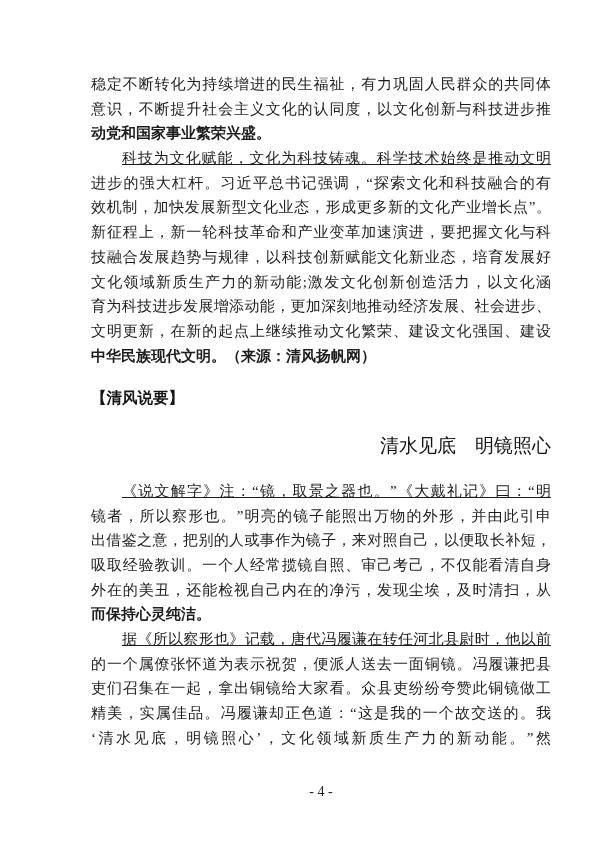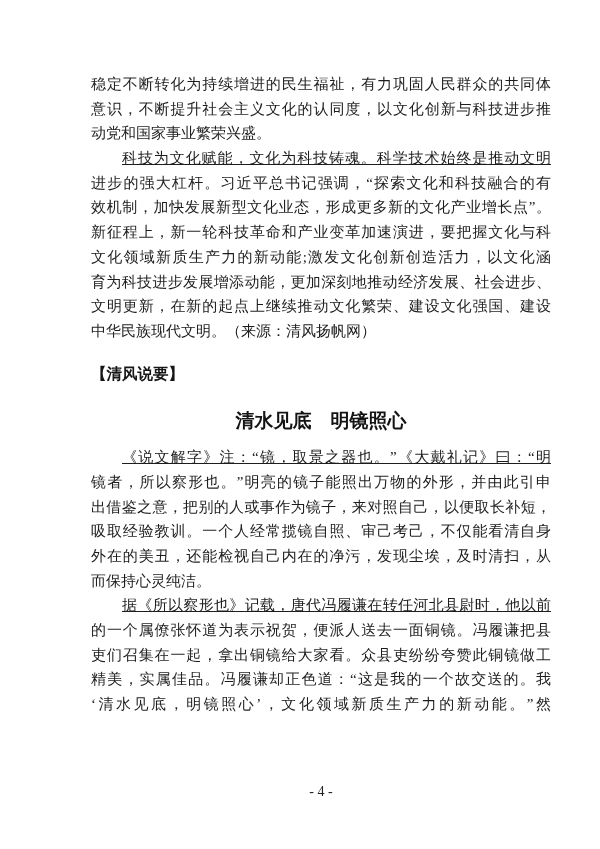--- a/index.html
+++ b/index.html
@@ -38,42 +38,43 @@
     height: 24.7px;
     overflow: hidden;
     text-align: justify;
     text-align-last: justify;
     text-justify: inter-character;
     white-space: normal;
   }
   .line.lastline {
     text-align: right;
     text-align-last: left;
+    font-weight: bold;
   }
   .line.indent {
     text-indent: 31px;
     text-decoration: underline;
   }
   .section-header {
     margin-top: 18px;
     font-size: 15.5px;
     line-height: 24.7px;
     font-weight: bold;
     color: #161616;
   }
   .article-title {
     margin-top: 22px;
     font-size: 19px;
     line-height: 26px;
-    font-weight: bold;
-    text-align: center;
+    font-weight: normal;
+    text-align: right;
     color: #141414;
   }
   .article-text {
-    margin-top: 11px;
+    margin-top: 20px;
   }
   .footer {
     position: absolute;
     left: 80px;
     top: 783px;
     width: 460px;
     text-align: center;
     font-size: 14px;
     line-height: 18px;
     color: #222222;
@@ -88,20 +89,21 @@
         <div class="para">
           <div class="line">稳定不断转化为持续增进的民生福祉，有力巩固人民群众的共同体</div>
           <div class="line">意识，不断提升社会主义文化的认同度，以文化创新与科技进步推</div>
           <div class="line lastline">动党和国家事业繁荣兴盛。</div>
         </div>
         <div class="para">
           <div class="line indent">科技为文化赋能，文化为科技铸魂。科学技术始终是推动文明</div>
           <div class="line">进步的强大杠杆。习近平总书记强调，“探索文化和科技融合的有</div>
           <div class="line">效机制，加快发展新型文化业态，形成更多新的文化产业增长点”。</div>
           <div class="line">新征程上，新一轮科技革命和产业变革加速演进，要把握文化与科</div>
+          <div class="line">技融合发展趋势与规律，以科技创新赋能文化新业态，培育发展好</div>
           <div class="line">文化领域新质生产力的新动能;激发文化创新创造活力，以文化涵</div>
           <div class="line">育为科技进步发展增添动能，更加深刻地推动经济发展、社会进步、</div>
           <div class="line">文明更新，在新的起点上继续推动文化繁荣、建设文化强国、建设</div>
           <div class="line lastline">中华民族现代文明。（来源：清风扬帆网）</div>
         </div>
       </div>
     <div class="section-header">【清风说要】</div>
     <div class="article-title">清水见底　明镜照心</div>
     <div id="article-text" class="article-text">
         <div class="para">

